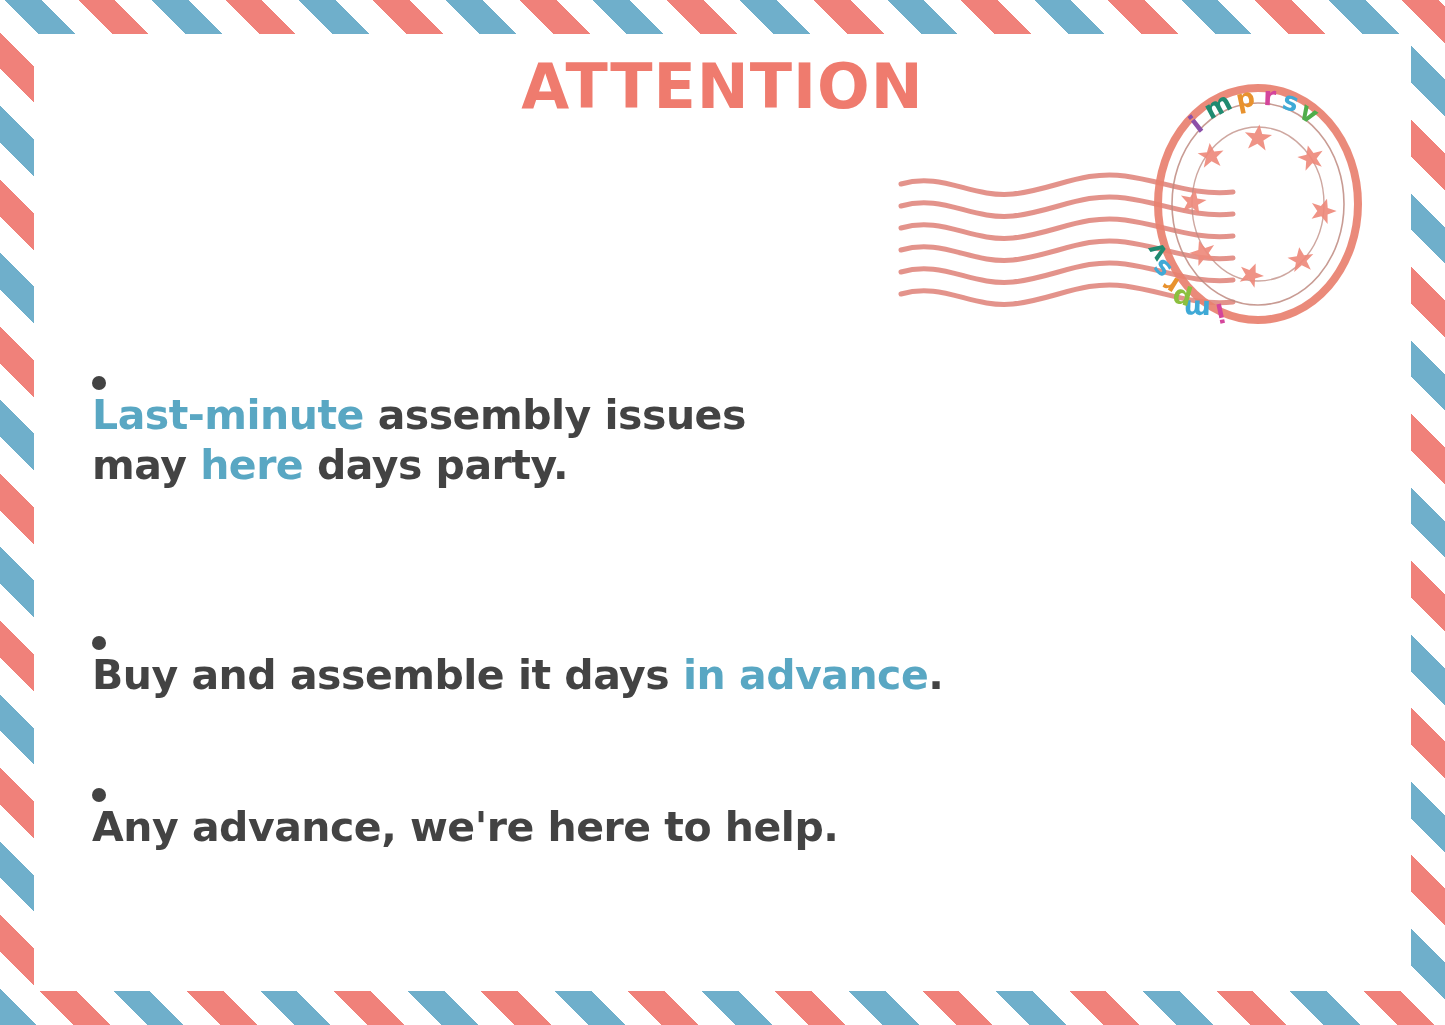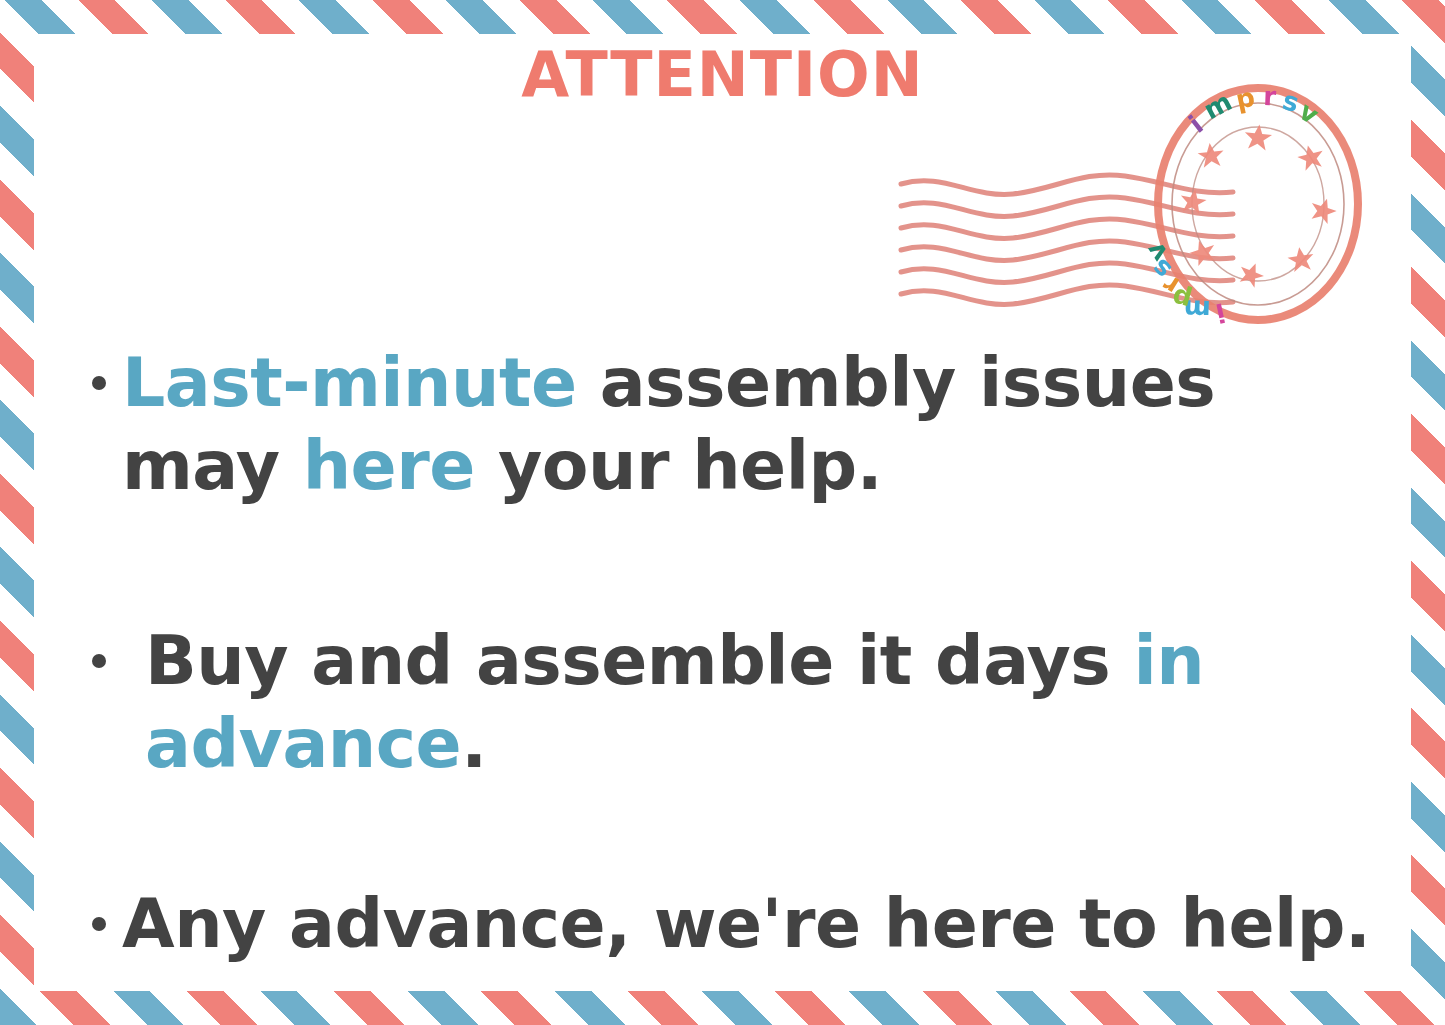--- a/index.html
+++ b/index.html
@@ -53,21 +53,21 @@
     position: absolute;
     inset: 0;
     z-index: 3;
   }
 
   
   .title {
     position: absolute;
     left: 0;
     right: 0;
-    top: 44px;
+    top: 56px;
     text-align: center;
     font-family: "DejaVu Sans", sans-serif;
     font-weight: bold;
     font-size: 62px;
     letter-spacing: 1px;
     color: #EF7B6E;
     line-height: 1;
   }
 
   
@@ -86,36 +86,37 @@
     left: 92px;
     top: 342px;
     right: 60px;
   }
   .bullet-row {
     display: flex;
     align-items: flex-start;
     color: #434343;
     font-family: "DejaVu Sans", sans-serif;
     font-weight: bold;
-    font-size: 68px;
+    font-size: 41px;
     line-height: 1.22;
     letter-spacing: -0.5px;
+    flex-direction: column;
   }
   .bullet-dot {
     flex: 0 0 auto;
     width: 14px;
     height: 14px;
     border-radius: 50%;
     background: #434343;
     margin-top: 34px;
     margin-right: 16px;
   }
   .bullet-text { flex: 1 1 auto; }
   .b1 { margin-bottom: 112px; }
-  .b2 { margin-bottom: 97px; gap: 23px; }
+  .b2 { margin-bottom: 54px; }
   .accent { color: #59A7C3; }
   .dark   { color: #434343; }
 
   .nowrapline { display: block; }
 </style>
 </head>
 <body>
 
 <div id="card">
 
@@ -197,21 +198,21 @@
 
     <div class="bullets">
 
       <div class="bullet-row b1">
         <span class="bullet-dot"></span>
         <span class="bullet-text">
           <span class="nowrapline">
             <span class="accent">Last-minute</span><span class="dark"> assembly issues</span>
           </span>
           <span class="nowrapline">
-            <span class="dark">may </span><span class="accent">here</span><span class="dark"> your help.</span>
+            <span class="dark">may </span><span class="accent">here</span><span class="dark"> days party.</span>
           </span>
         </span>
       </div>
 
       <div class="bullet-row b2">
         <span class="bullet-dot"></span>
         <span class="bullet-text">
           <span class="nowrapline">
             <span class="dark">Buy and assemble it days </span><span class="accent">in advance</span><span class="dark">.</span>
           </span>

